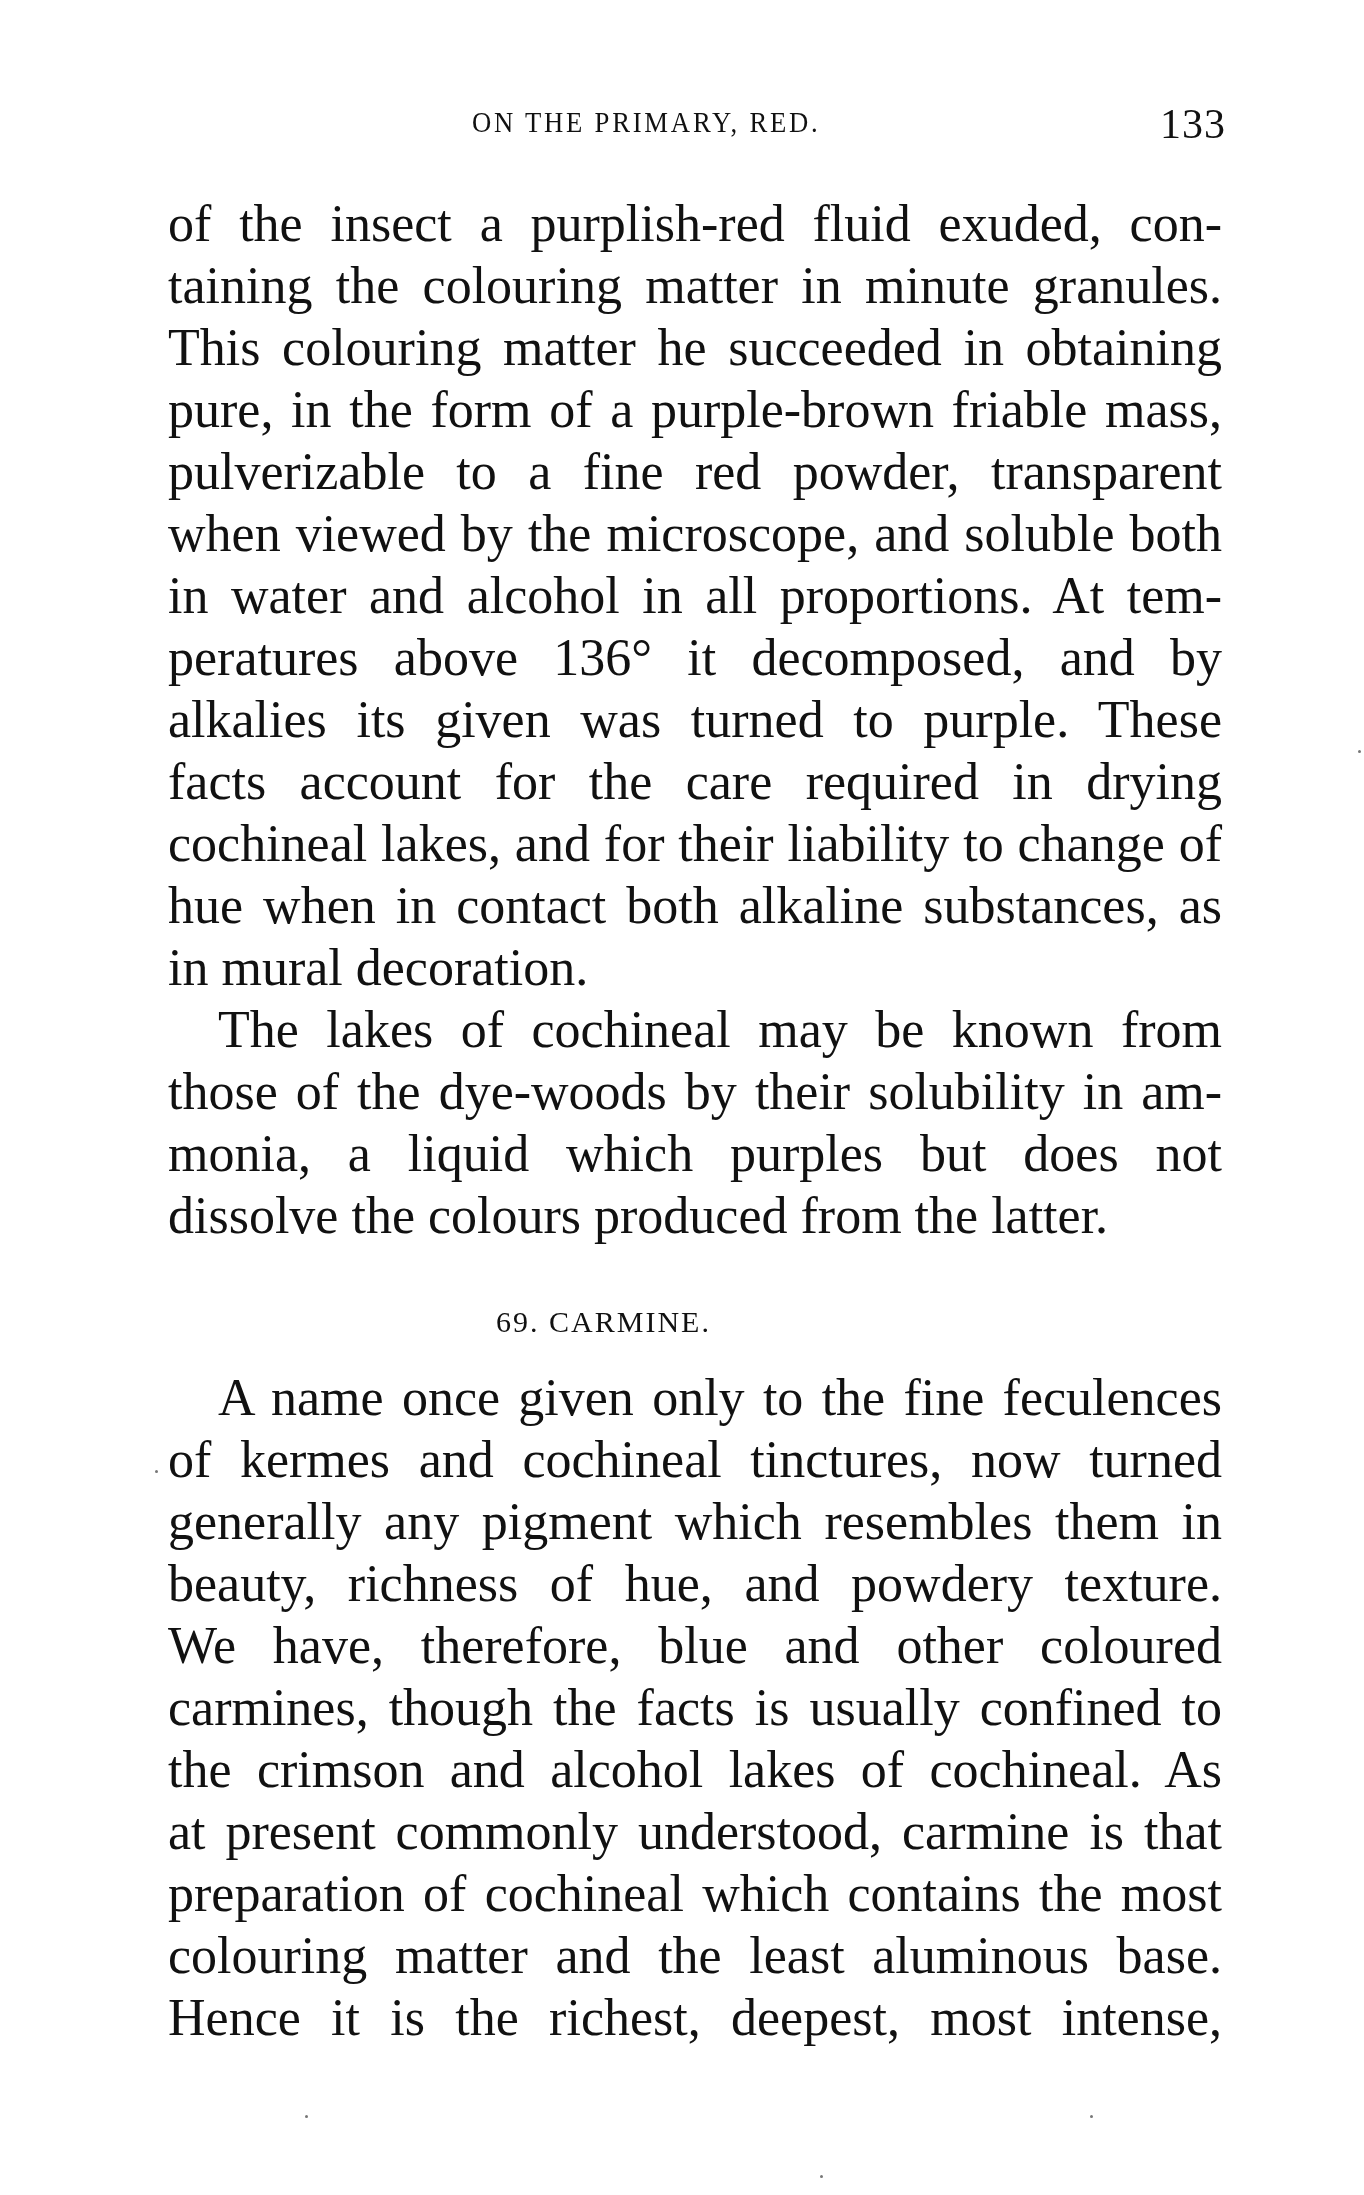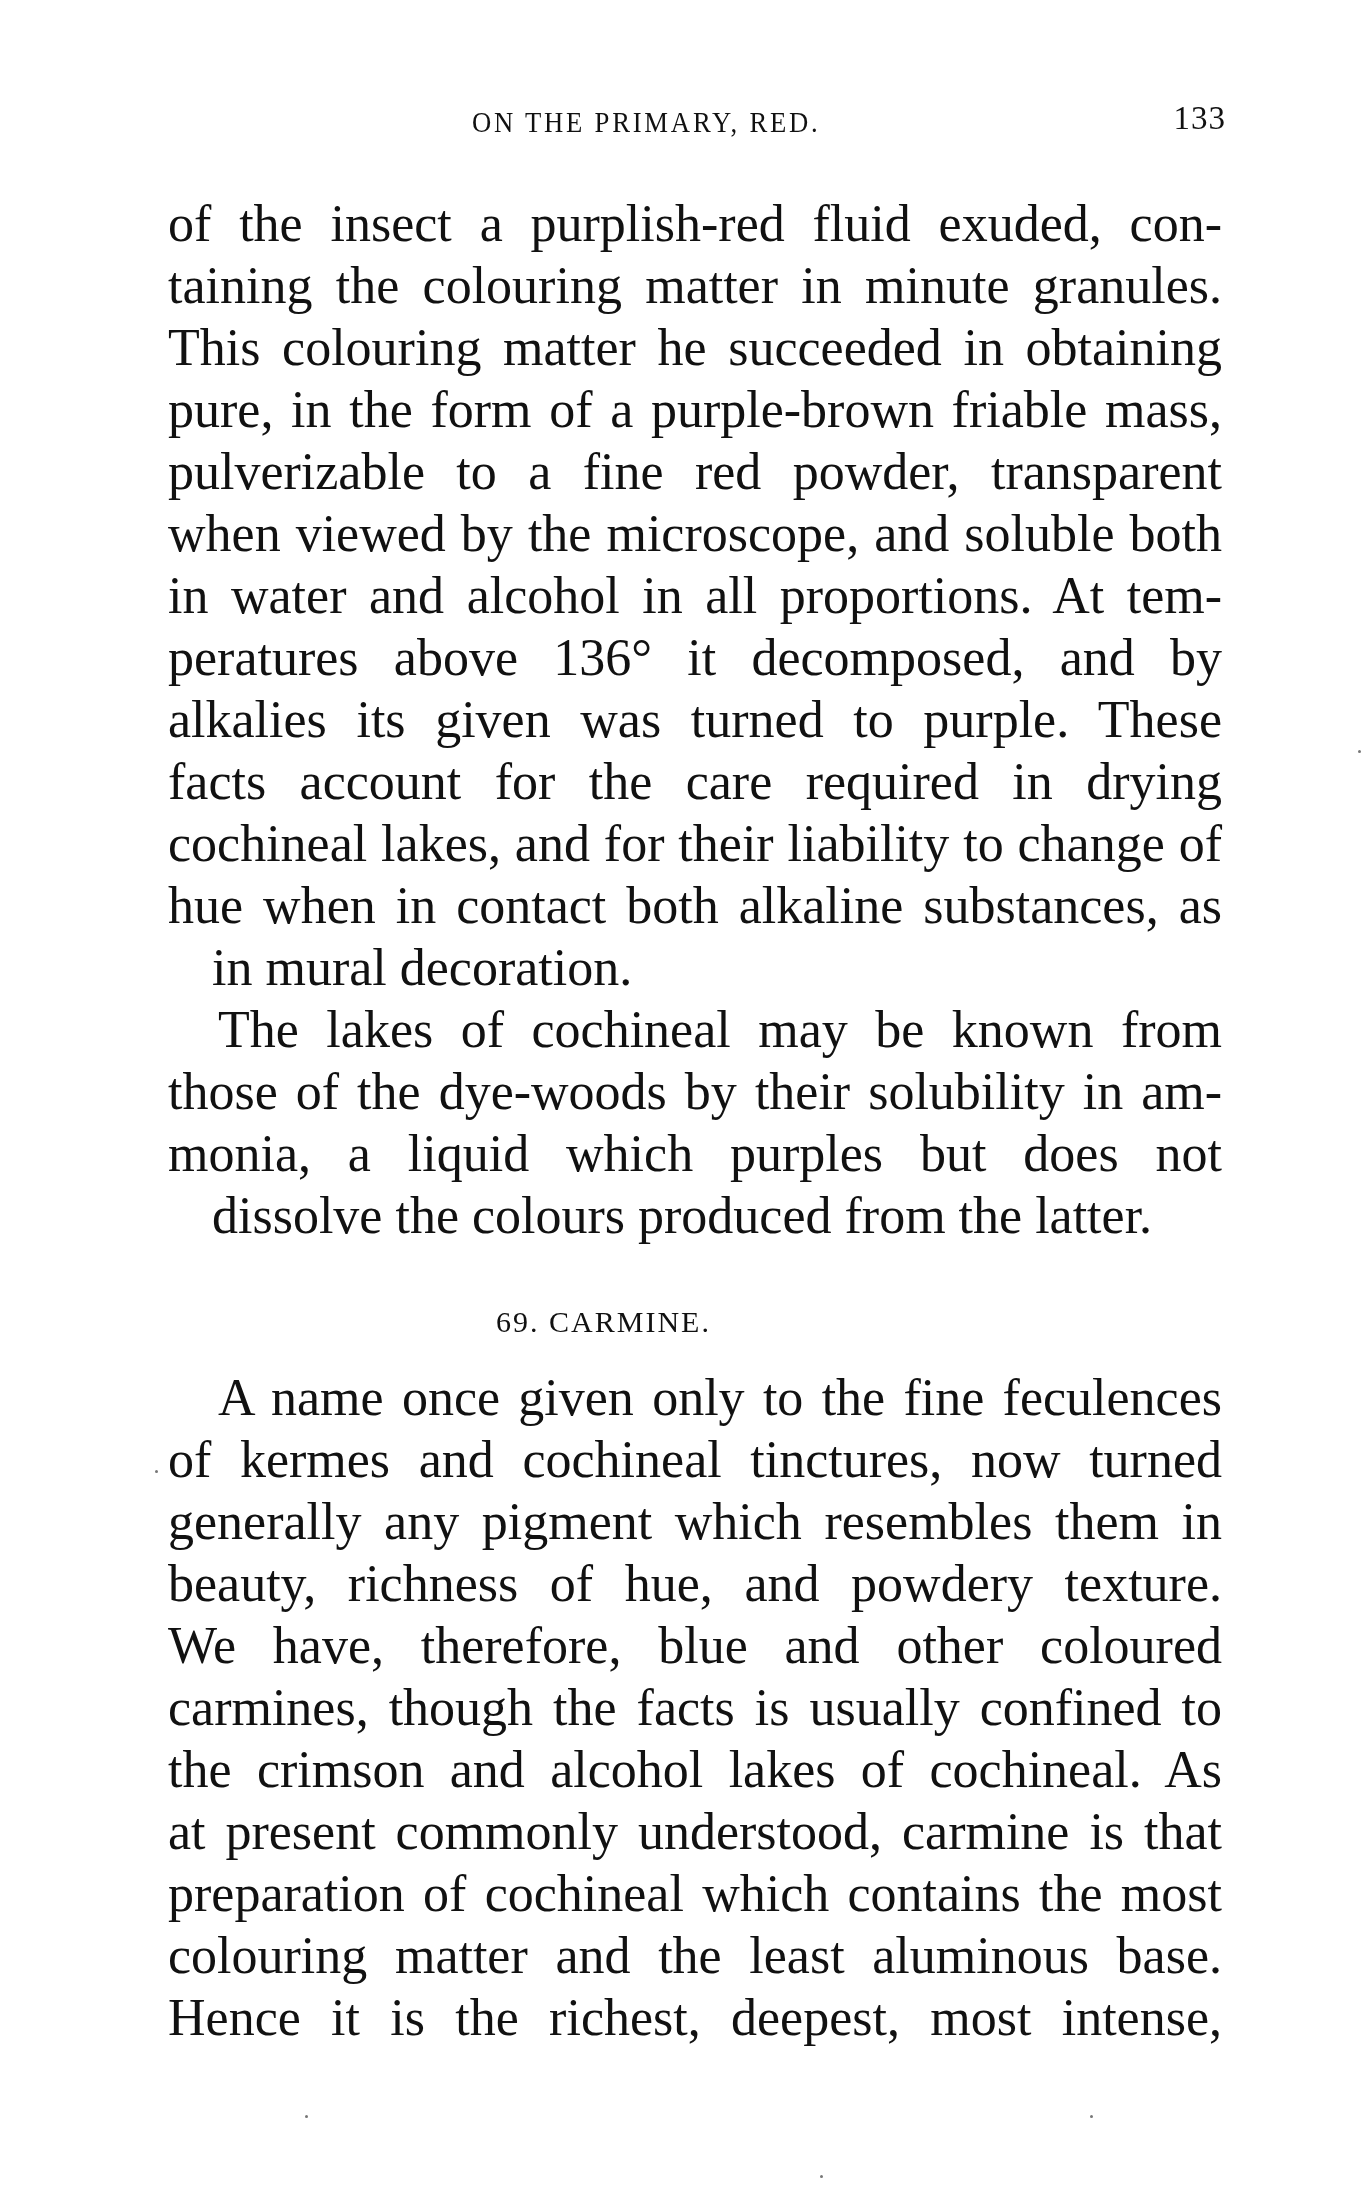--- a/index.html
+++ b/index.html
@@ -37,37 +37,36 @@
       letter-spacing: 3px;
       font-variant: small-caps;
       text-transform: uppercase;
       transform: scaleX(0.92);
       transform-origin: left center;
     }
     .page-number {
       position: absolute;
       right: 0;
       top: -2px;
-      font-size: 33px;
+      font-size: 42px;
       letter-spacing: 1px;
     }
     .line {
       position: absolute;
       left: 168px;
       width: 1054px;
       height: 60px;
       font-size: 52px;
       line-height: 60px;
       white-space: nowrap;
       text-align: justify;
       text-align-last: justify;
     }
     .line.last {
       text-align-last: left;
-      margin-left: 44px;
     }
     .line.indent {
       left: 218px;
       width: 1004px;
     }
     .section-heading {
       position: absolute;
       top: 1302px;
       left: 0;
       width: 1207px;

